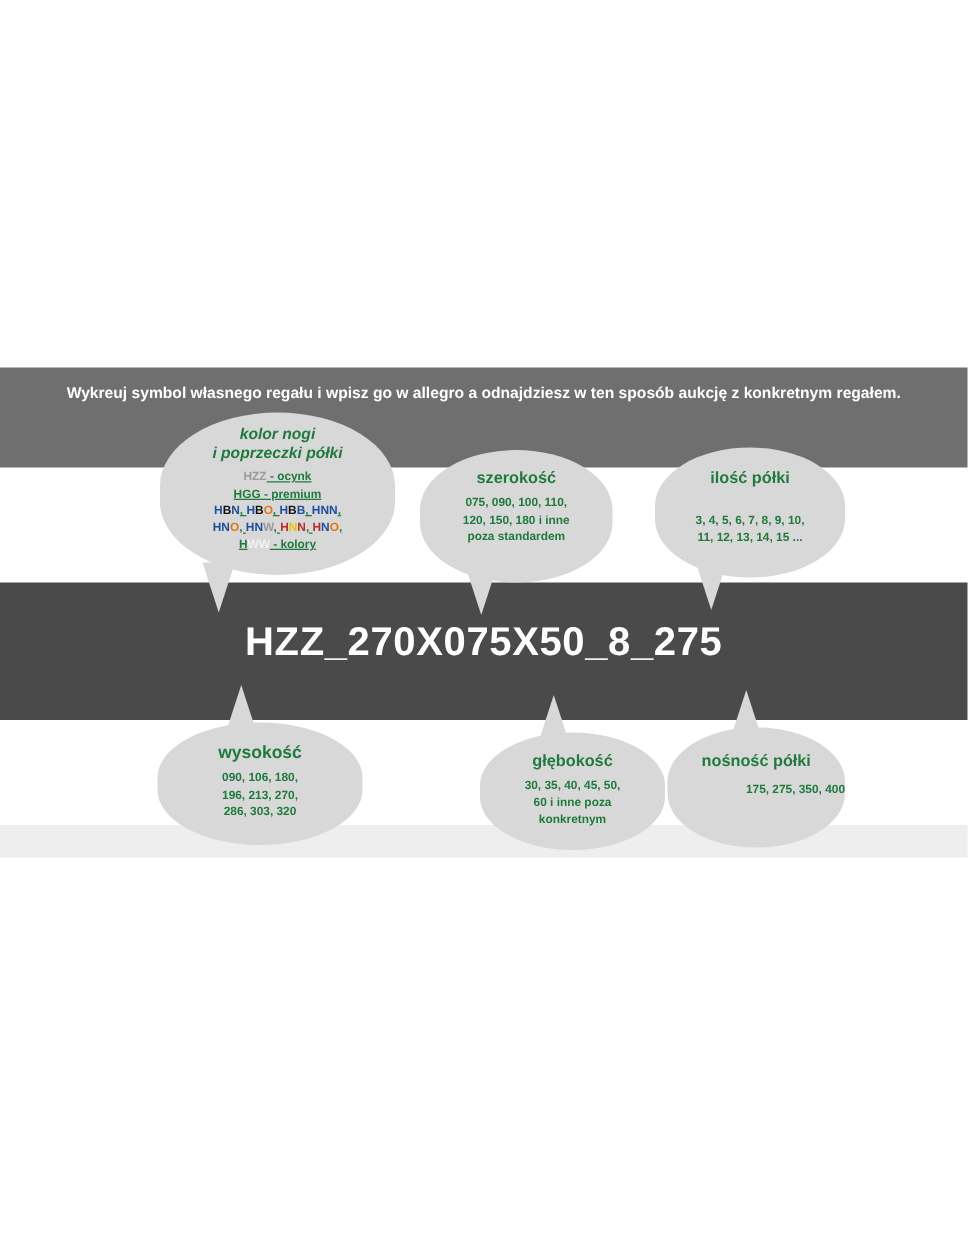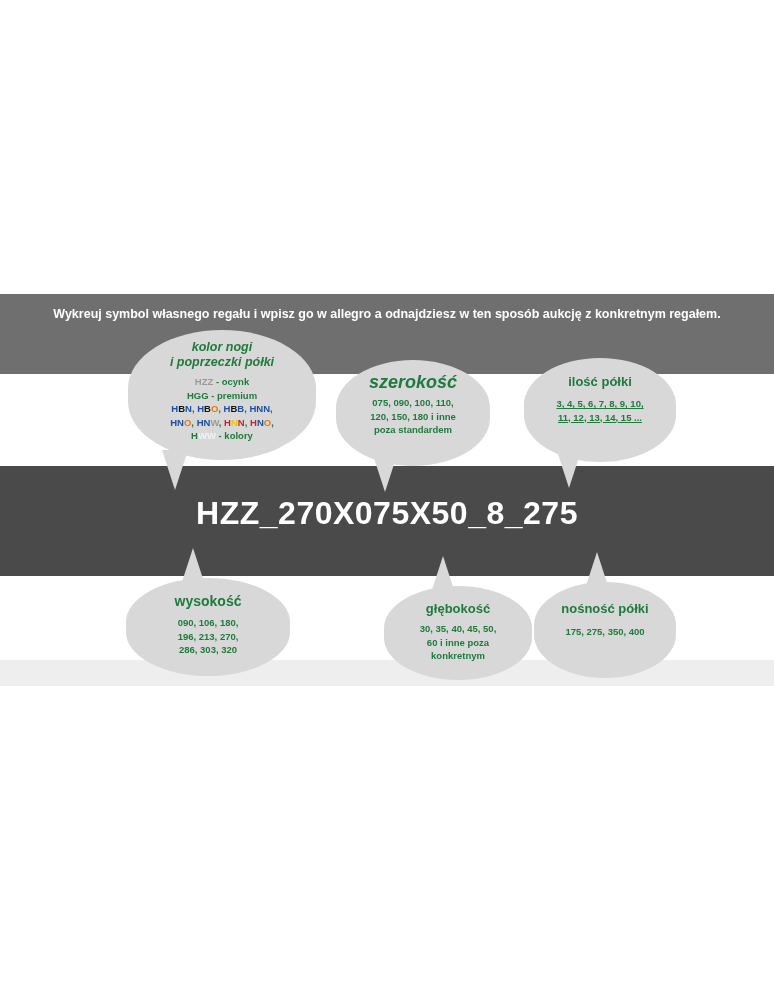--- a/index.html
+++ b/index.html
@@ -118,29 +118,29 @@
     left: 128px; top: 330px; width: 188px; height: 130px;
     padding-top: 10px;
   }
   #bubble-kolor .b-title { font-size: 12.5px; line-height: 15px; font-style: italic; }
   #bubble-kolor .b-body  { font-size: 9.5px; line-height: 13.5px; margin-top: 5px; }
 
   #bubble-szer {
     left: 336px; top: 360px; width: 154px; height: 106px;
     padding-top: 14px;
   }
-  #bubble-szer .b-title { font-size: 18px; line-height: 16px; font-style: italic; }
+  #bubble-szer .b-title { font-size: 13px; line-height: 16px; }
   #bubble-szer .b-body  { font-size: 9.5px; line-height: 13.5px; margin-top: 6px; }
 
   #bubble-ilosc {
     left: 524px; top: 358px; width: 152px; height: 104px;
     padding-top: 16px;
   }
   #bubble-ilosc .b-title { font-size: 13px; line-height: 16px; }
-  #bubble-ilosc .b-body  { font-size: 9.5px; line-height: 13.5px; margin-top: 7px; text-decoration: underline; }
+  #bubble-ilosc .b-body  { font-size: 9.5px; line-height: 13.5px; margin-top: 20px; }
 
   #bubble-helios {
     left: 32px; top: 564px; width: 94px; height: 54px;
     padding-top: 17px;
   }
   #bubble-helios .b-title { font-size: 14px; line-height: 18px; }
 
   #bubble-wys {
     left: 126px; top: 578px; width: 164px; height: 98px;
     padding-top: 14px;
@@ -153,32 +153,32 @@
     padding-top: 14px;
   }
   #bubble-gleb .b-title { font-size: 13px; line-height: 17px; }
   #bubble-gleb .b-body  { font-size: 9.5px; line-height: 13.5px; margin-top: 5px; }
 
   #bubble-nos {
     left: 534px; top: 582px; width: 142px; height: 96px;
     padding-top: 18px;
   }
   #bubble-nos .b-title { font-size: 13px; line-height: 17px; }
-  #bubble-nos .b-body  { font-size: 9.5px; line-height: 13.5px; margin-top: 8px; }
+  #bubble-nos .b-body  { font-size: 9.5px; line-height: 13.5px; margin-top: 8px; text-align: right; }
 
   
   #tail-kolor { left: 162px; top: 450px; }
   #tail-szer  { left: 372px; top: 452px; }
   #tail-ilosc { left: 556px; top: 448px; }
   #tail-wys   { left: 180px; top: 548px; }
   #tail-gleb  { left: 430px; top: 556px; }
   #tail-nos   { left: 584px; top: 552px; }
 
   
-  .c-green  { color: #1f7a3d; }
+  .c-green  { color: #1f7a3d; text-decoration: underline; }
   .c-blue   { color: #1b4fa0; }
   .c-orange { color: #e07a10; }
   .c-gray   { color: #9a9a9a; }
   .c-white  { color: #f2f2f2; text-align: right; }
   .c-black  { color: #111111; }
   .c-red    { color: #c0272d; }
   .c-yellow { color: #e8c800; }
 </style>
 </head>
 <body>

